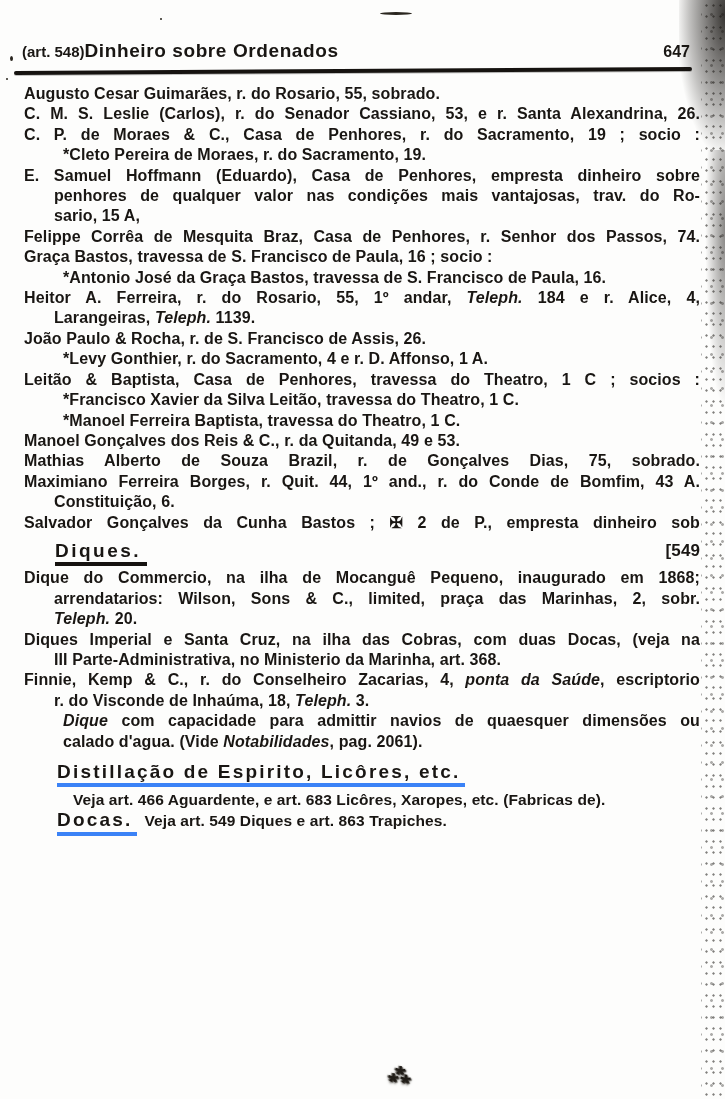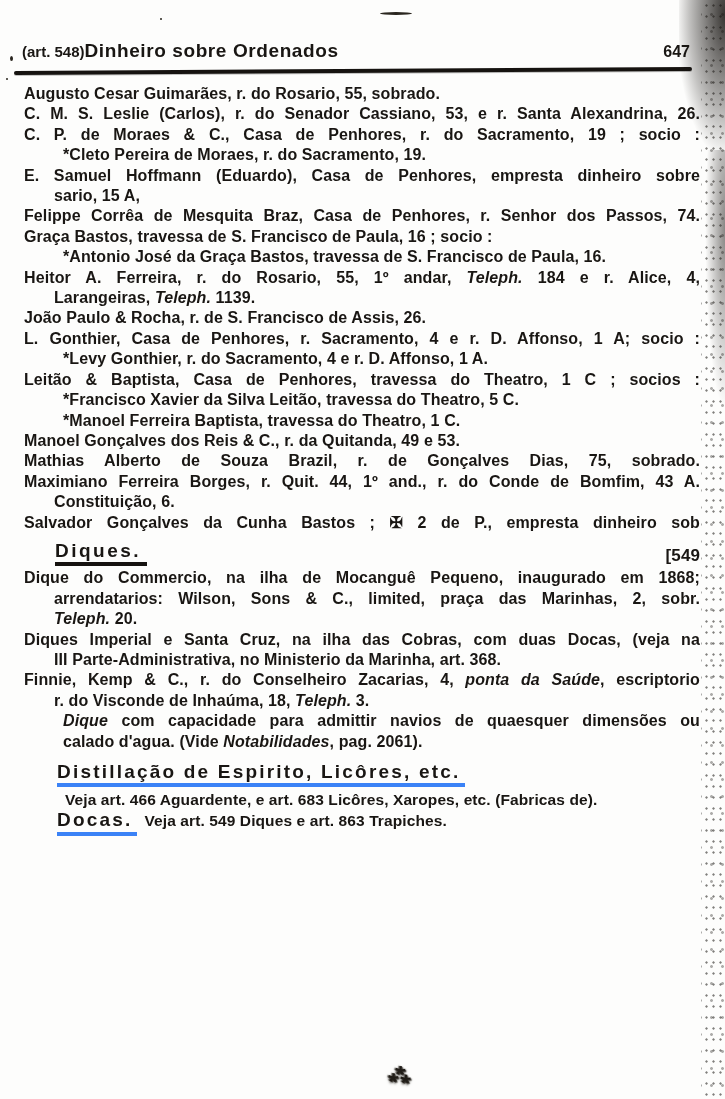--- a/index.html
+++ b/index.html
@@ -30,37 +30,37 @@
   .content{
     position:absolute;left:24px;top:84px;width:676px;
     font-size:16px;line-height:20.4px;letter-spacing:.1px;
   }
   .ln{margin:0;white-space:nowrap;}
   .ln.j{white-space:normal;text-align:justify;text-align-last:justify;}
   .c{padding-left:30px;}
   .s{padding-left:39px;}
   .it{font-style:italic;}
   
-  .sec-head-row{display:flex;justify-content:space-between;align-items:flex-end;margin:8px 0 2px 0;}
+  .sec-head-row{display:flex;justify-content:space-between;align-items:flex-start;margin:8px 0 2px 0;}
   .h1{
     display:inline-block;margin-left:31px;
     font-size:19px;letter-spacing:2.5px;font-weight:bold;
     border-bottom:4px solid #161310;padding:0 6px 1px 0;
   }
   .bracket-ref{font-size:17px;font-weight:bold;}
   .indent-sec{padding-left:33px;}
   .h2{
     display:inline-block;
     font-size:19px;letter-spacing:2.2px;font-weight:bold;
     border-bottom:4px solid #3b82f6;padding:0 4px 1px 0;
   }
   .note{font-size:15.5px;line-height:20px;}
   .inline-note{font-size:15.5px;margin-left:8px;}
   .distill{margin-top:10px;}
-  .distill .note{margin:3px 0 0 8px;}
+  .distill .note{margin:3px 0 0 16px;}
   .docas-row{margin:26px 0 0 0;}
   .m0{margin:0;}
   
   .edge-noise{
     position:absolute;right:0;top:0;width:24px;height:1099px;
     background-image:
       radial-gradient(circle, rgba(25,22,18,.55) 0 .8px, transparent 1.5px),
       radial-gradient(circle, rgba(25,22,18,.35) 0 1px, transparent 1.8px);
     background-size:7px 11px,11px 17px;
     background-position:2px 0,5px 6px;
@@ -98,31 +98,31 @@
   <div class="header-rule"></div>
 
   <div class="content">
 
     <div>
       <p class="ln">Augusto Cesar Guimarães, r. do Rosario, 55, sobrado.</p>
       <p class="ln j">C. M. S. Leslie (Carlos), r. do Senador Cassiano, 53, e r. Santa Alexandrina, 26.</p>
       <p class="ln j">C. P. de Moraes &amp; C., Casa de Penhores, r. do Sacramento, 19 ; socio :</p>
       <p class="ln s">*Cleto Pereira de Moraes, r. do Sacramento, 19.</p>
       <p class="ln j">E. Samuel Hoffmann (Eduardo), Casa de Penhores, empresta dinheiro sobre</p>
+      <p class="ln c j">penhores de qualquer valor nas condições mais vantajosas, trav. do Ro-</p>
       <p class="ln c">sario, 15 A,</p>
       <p class="ln j">Felippe Corrêa de Mesquita Braz, Casa de Penhores, r. Senhor dos Passos, 74.</p>
       <p class="ln">Graça Bastos, travessa de S. Francisco de Paula, 16 ; socio :</p>
       <p class="ln s">*Antonio José da Graça Bastos, travessa de S. Francisco de Paula, 16.</p>
       <p class="ln j"><span>Heitor A. Ferreira, r. do Rosario, 55, 1º andar, </span><span class="it">Teleph.</span><span> 184 e r. Alice, 4,</span></p>
       <p class="ln c"><span>Larangeiras, </span><span class="it">Teleph.</span><span> 1139.</span></p>
       <p class="ln">João Paulo &amp; Rocha, r. de S. Francisco de Assis, 26.</p>
-      <p class="ln j">L. Gonthier, Casa de Penhores, r. Sacramento, 4 e r. D. Affonso, 1 A; socio :</p>
       <p class="ln s">*Levy Gonthier, r. do Sacramento, 4 e r. D. Affonso, 1 A.</p>
       <p class="ln j">Leitão &amp; Baptista, Casa de Penhores, travessa do Theatro, 1 C ; socios :</p>
-      <p class="ln s">*Francisco Xavier da Silva Leitão, travessa do Theatro, 5 C.</p>
+      <p class="ln s">*Francisco Xavier da Silva Leitão, travessa do Theatro, 1 C.</p>
       <p class="ln s">*Manoel Ferreira Baptista, travessa do Theatro, 1 C.</p>
       <p class="ln">Manoel Gonçalves dos Reis &amp; C., r. da Quitanda, 49 e 53.</p>
       <p class="ln j">Mathias Alberto de Souza Brazil, r. de Gonçalves Dias, 75, sobrado.</p>
       <p class="ln j">Maximiano Ferreira Borges, r. Quit. 44, 1º and., r. do Conde de Bomfim, 43 A.</p>
       <p class="ln c">Constituição, 6.</p>
       <p class="ln j">Salvador Gonçalves da Cunha Bastos ; ✠ 2 de P., empresta dinheiro sob</p>
     </div>
 
     <div>
       <div class="sec-head-row">

